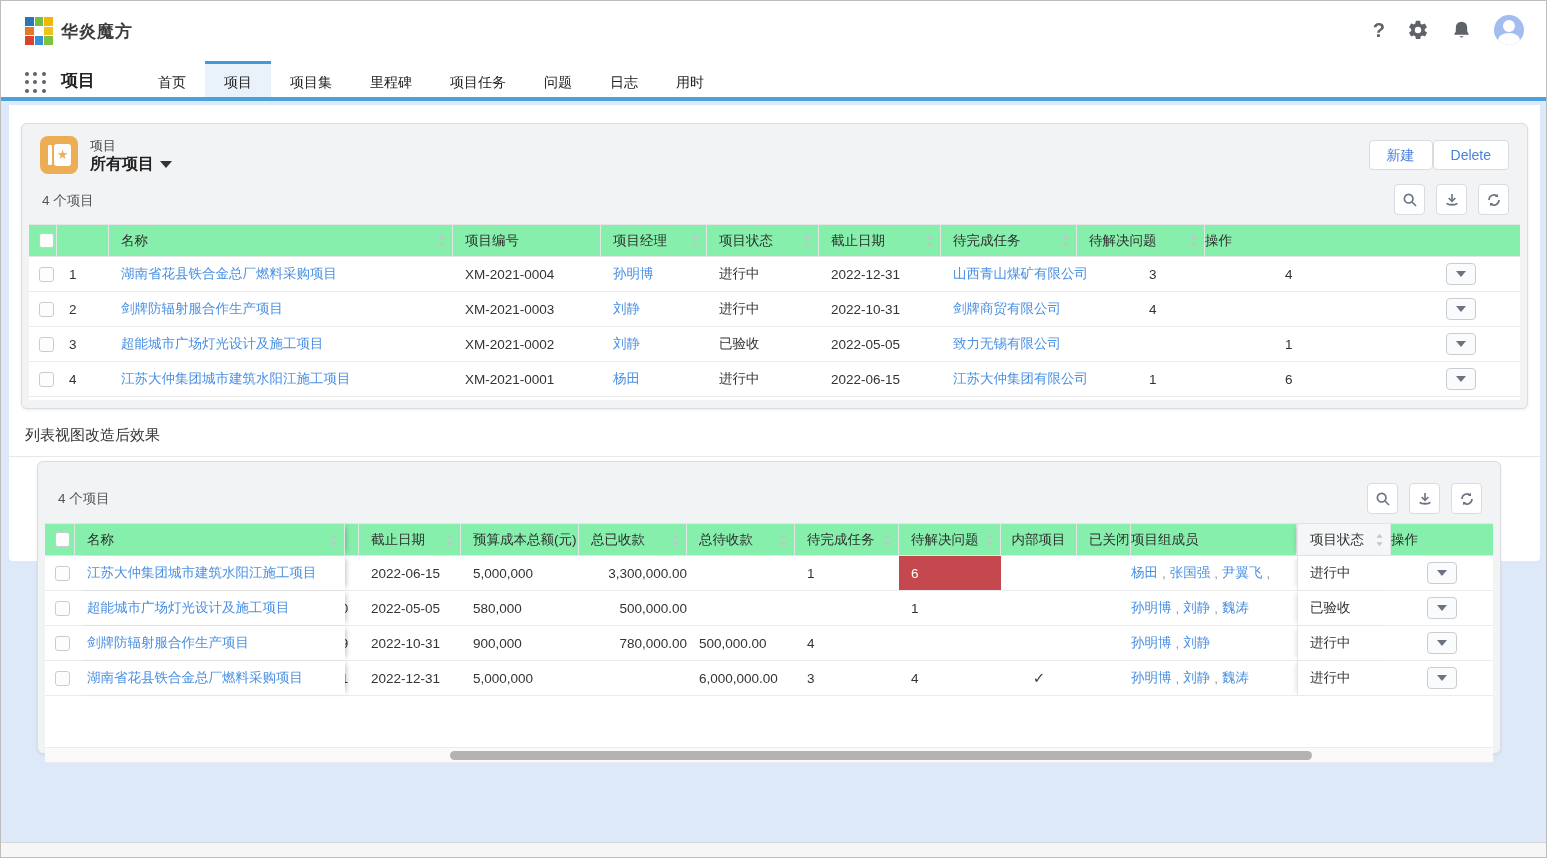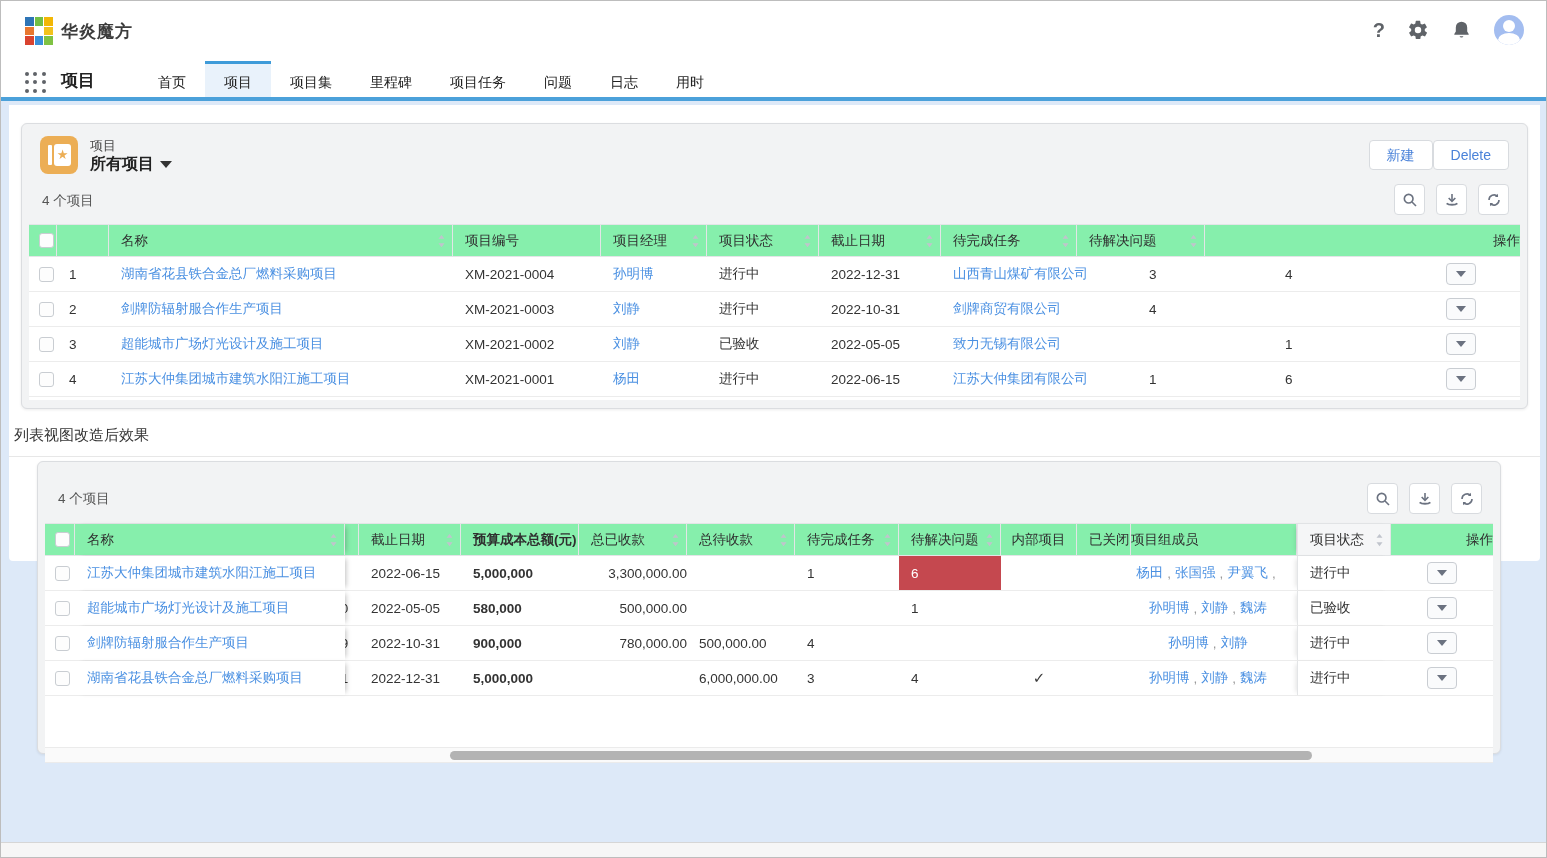--- a/index.html
+++ b/index.html
@@ -29,21 +29,21 @@
   .waffle { position:absolute; left:24px; top:11px; width:22px; height:22px;
     display:grid; grid-template-columns:repeat(3,1fr); grid-template-rows:repeat(3,1fr); gap:3px; }
   .waffle i { width:4px; height:4px; border-radius:50%; background:#5f6368; }
   .app-label { position:absolute; left:60px; top:8px; font-size:17px; font-weight:bold; color:#222; }
   .tabs { position:absolute; left:138px; top:0; height:36px; display:flex; }
   .tab { padding:0 19px; height:36px; line-height:36px; font-size:14px; color:#222; border-top:3px solid transparent; cursor:pointer; }
   .tab.active { background:#e9f2fb; border-top:3px solid #3e9bd9; }
   
   .panel { position:absolute; top:104px; left:8px; width:1531px; height:456px; background:#fff; border-radius:0 0 4px 4px; }
   .caption-strip { position:absolute; top:412px; left:8px; width:1531px; height:44px; background:#fff;
-    border-bottom:1px solid #e7e7e7; font-size:15px; color:#333; line-height:44px; padding-left:5px; }
+    border-bottom:1px solid #e7e7e7; font-size:15px; color:#333; line-height:44px; padding-left:16px; }
   .bottombar { position:absolute; bottom:0; left:0; right:0; height:15px; background:#f6f6f6; border-top:1px solid #d6d6d6; }
   
   .card { position:absolute; background:#f2f3f4; border:1px solid #dbdde0; border-radius:6px; box-shadow:0 1px 3px rgba(0,0,0,.08); }
   .card1 { top:122px; left:20px; width:1507px; height:286px; }
   .card2 { top:460px; left:36px; width:1464px; height:293px; }
   
   .obj-icon { position:absolute; left:18px; top:12px; width:38px; height:38px; background:#ecae55; border-radius:8px; }
   .obj-icon .bar { position:absolute; left:8px; top:9px; width:4px; height:20px; background:#fff; border-radius:1px; }
   .obj-icon .page { position:absolute; left:14px; top:8px; width:17px; height:22px; background:#fff; border-radius:3px;
     color:#ecae55; font-size:13px; text-align:center; line-height:22px; }
@@ -60,44 +60,44 @@
   .card2 .iconbtn-row { top:21px; }
   .iconbtn { width:31px; height:31px; background:#fff; border:1px solid #d8dbdf; border-radius:4px;
     display:flex; align-items:center; justify-content:center; cursor:pointer; }
   
   .tbl { position:absolute; left:7px; right:7px; background:#fff; }
   .card1 .tbl { top:100px; height:176px; }
   .card2 .tbl { top:61px; height:224px; }
   .trow { display:flex; width:100%; }
   .thead { height:33px; background:#86efac; border-top:1px solid #e3e5e7; border-bottom:1px solid #e3e5e7; }
   .thead .cell { border-right:1px solid #e3e5e7; font-size:13.5px; color:#2f2f2f; display:flex; align-items:center; }
-  .thead .cell:last-child { border-right:none; justify-content:flex-end; }
+  .thead .cell:last-child { border-right:none; justify-content:flex-start; }
   .tr { height:35px; border-bottom:1px solid #ececec; background:#fff; }
   .cell { padding:0 0 0 12px; display:flex; align-items:center; font-size:13.5px; color:#333; overflow:hidden; white-space:nowrap; }
   .sortic { margin-left:auto; margin-right:6px; flex:0 0 auto; }
   .sortic svg { display:block; }
   .link { color:#4a90e2; cursor:pointer; text-decoration:none; }
   .cbx { width:15px; height:15px; border:1px solid #c9cdd2; border-radius:3px; background:#fdfdfd; margin-left:10px; }
   .numc { color:#333; }
   .ddbtn { width:30px; height:22px; border:1px solid #c9cdd2; border-radius:4px; background:#fafbfc;
     display:flex; align-items:center; justify-content:center; cursor:pointer; margin:0 auto; }
   .ddbtn i { width:0; height:0; border-left:5px solid transparent; border-right:5px solid transparent; border-top:6px solid #6b7280; }
   
   .t1 .c0 { width:28px; padding:0; } .t1 .c1 { width:52px; }
   .t1 .c2 { width:344px; } .t1 .c3 { width:148px; } .t1 .c4 { width:106px;align-items:center; }
   .t1 .c5 { width:112px; } .t1 .c6 { width:122px; } .t1 .c7 { width:196px; }
   .t1 .c8 { width:136px; } .t1 .c9 { width:128px; } .t1 .c10 { flex:1; justify-content:center; padding:0; }
   
   .t2 .d0 { width:30px; padding:0; }
   .t2 .d1 { width:270px; position:relative; box-shadow:4px 0 5px -3px rgba(0,0,0,.25); z-index:2; background:inherit; }
   .t2 .dfrag { width:14px; padding:0; color:#333; }
   .t2 .dfrag span { transform:translateX(-55%); display:inline-block; }
-  .t2 .d2 { width:102px; } .t2 .d3 { width:118px;font-weight:bold; } .t2 .d4 { width:108px;justify-content:flex-end; } .t2 .d5 { width:108px; }
+  .t2 .d2 { width:102px; } .t2 .d3 { width:118px; } .t2 .d4 { width:108px;justify-content:flex-end; } .t2 .d5 { width:108px; }
   .t2 .d6 { width:104px; } .t2 .d7 { width:102px; padding:0 0 0 12px; } .t2 .d8 { width:76px; justify-content:center; padding:0; }
-  .t2 .d9 { width:54px; } .t2 .d10 { width:166px; justify-content:center; padding:0 12px 0 0; }
+  .t2 .d9 { width:54px; } .t2 .d10 { width:166px; justify-content:flex-start; padding:0 12px 0 0; }
   .t2 .d11 { width:94px; border-left:1px solid #e3e5e7; box-shadow:-4px 0 5px -3px rgba(0,0,0,.12); z-index:2; background:#fff; }
   .thead .d11 { background:#f5f6f7; }
   .t2 .d12 { flex:1; justify-content:center; padding:0; }
   .danger { background:#c5484f !important; color:#fff !important; }
   .checkmark { color:#3c3c3c; font-size:15px; }
   .sep { color:#999; margin:0 4px; }
   .members { color:#4a90e2; }
   
   .hscroll { position:absolute; left:7px; right:7px; top:285px; height:16px; background:#fafafa;
     border-top:1px solid #ebebeb; border-bottom:1px solid #ebebeb; }

